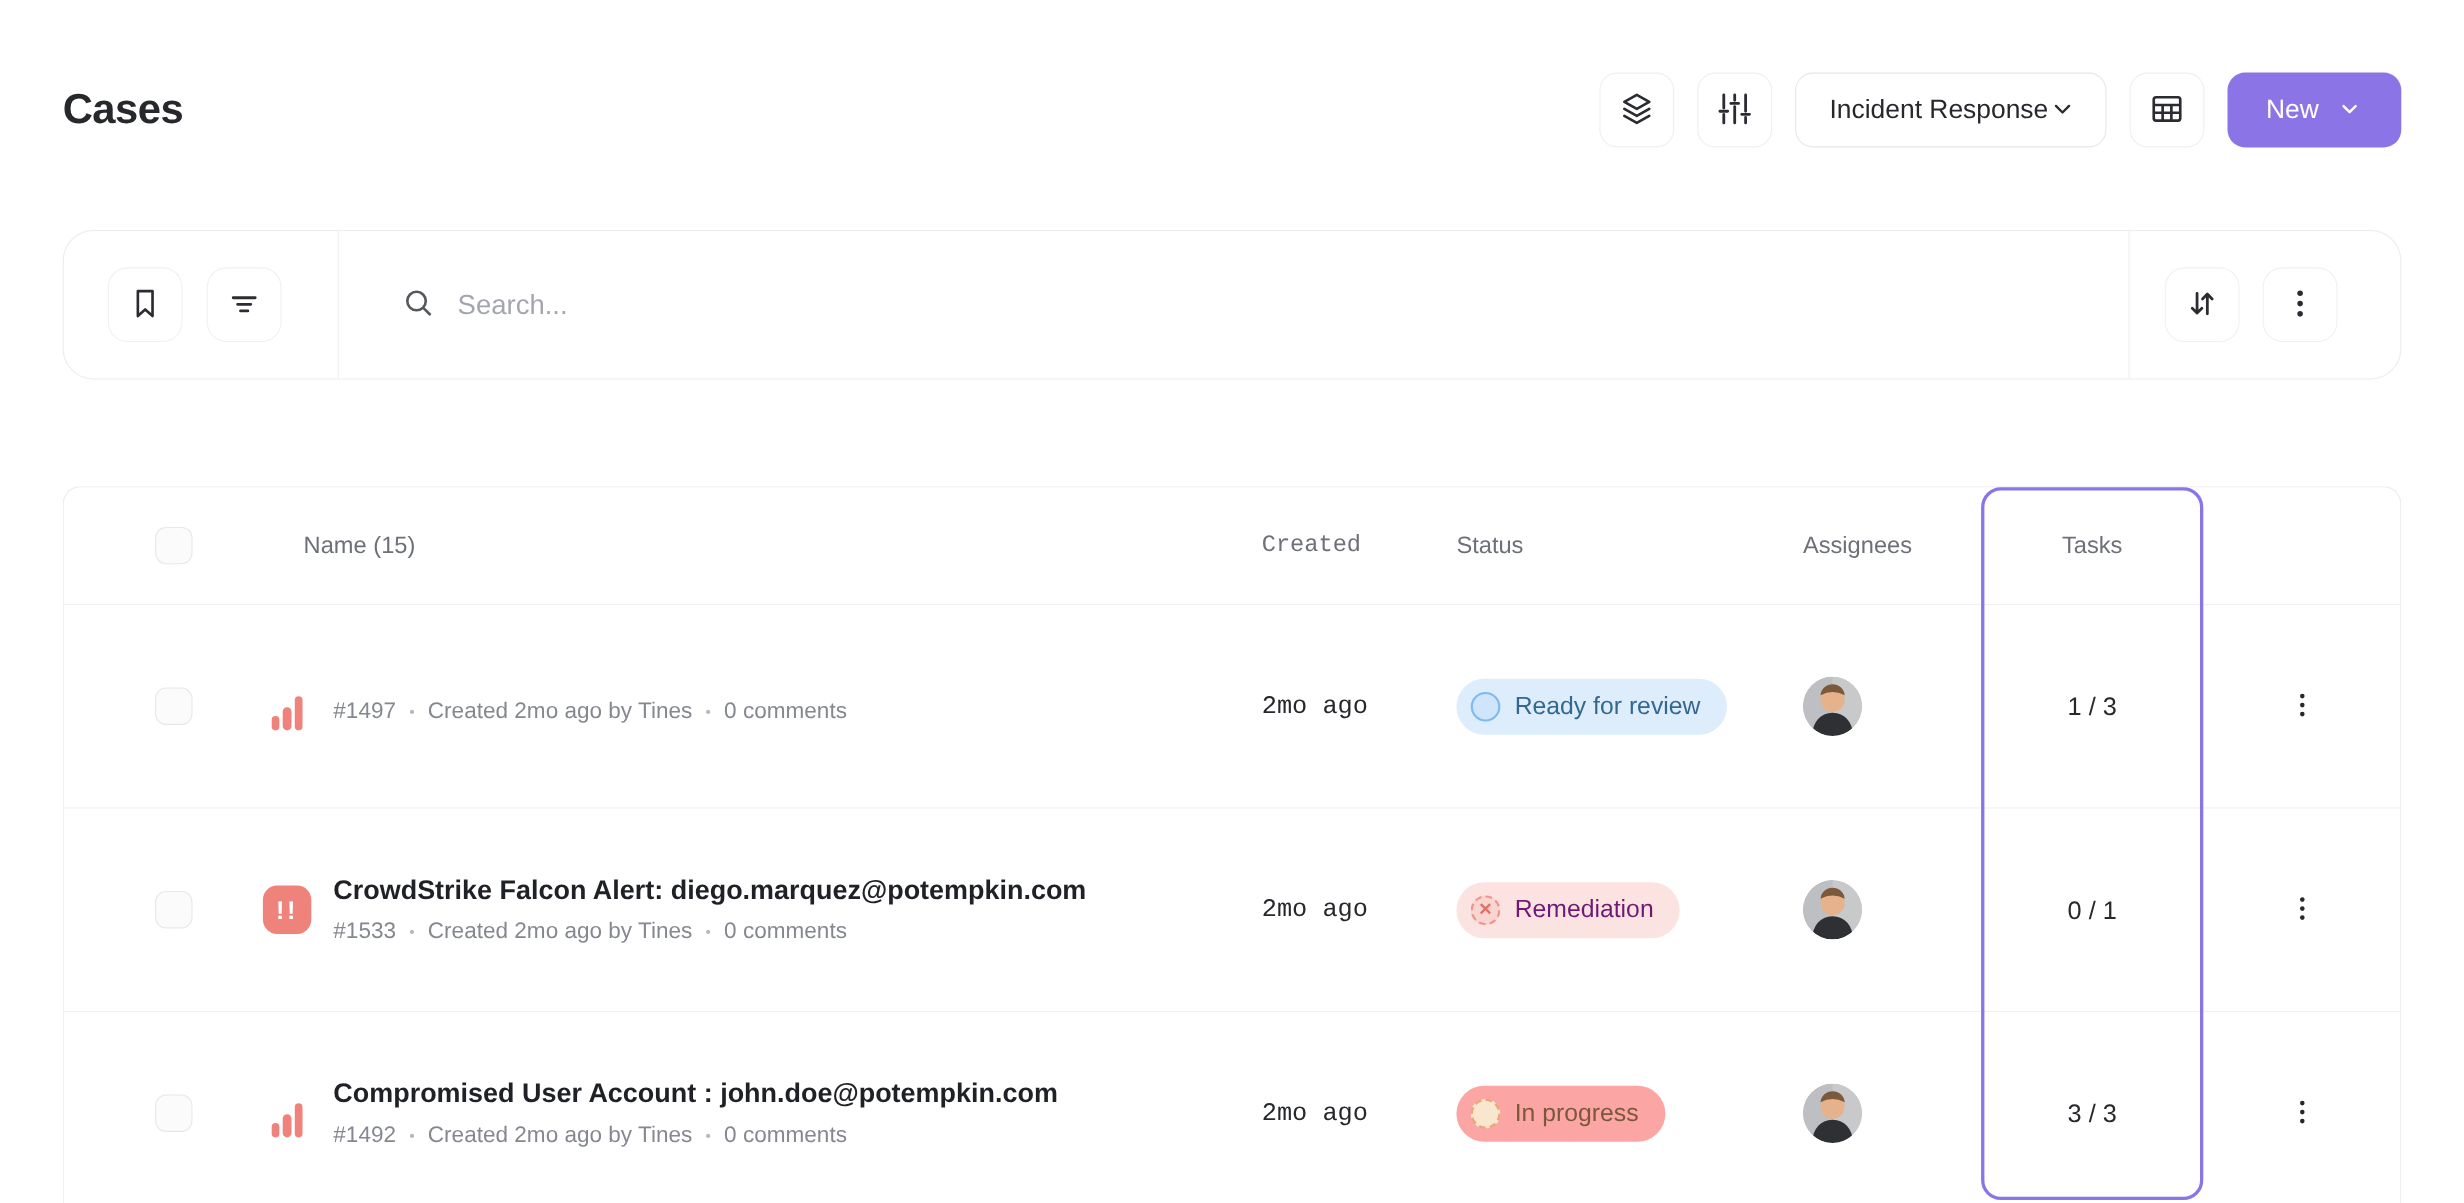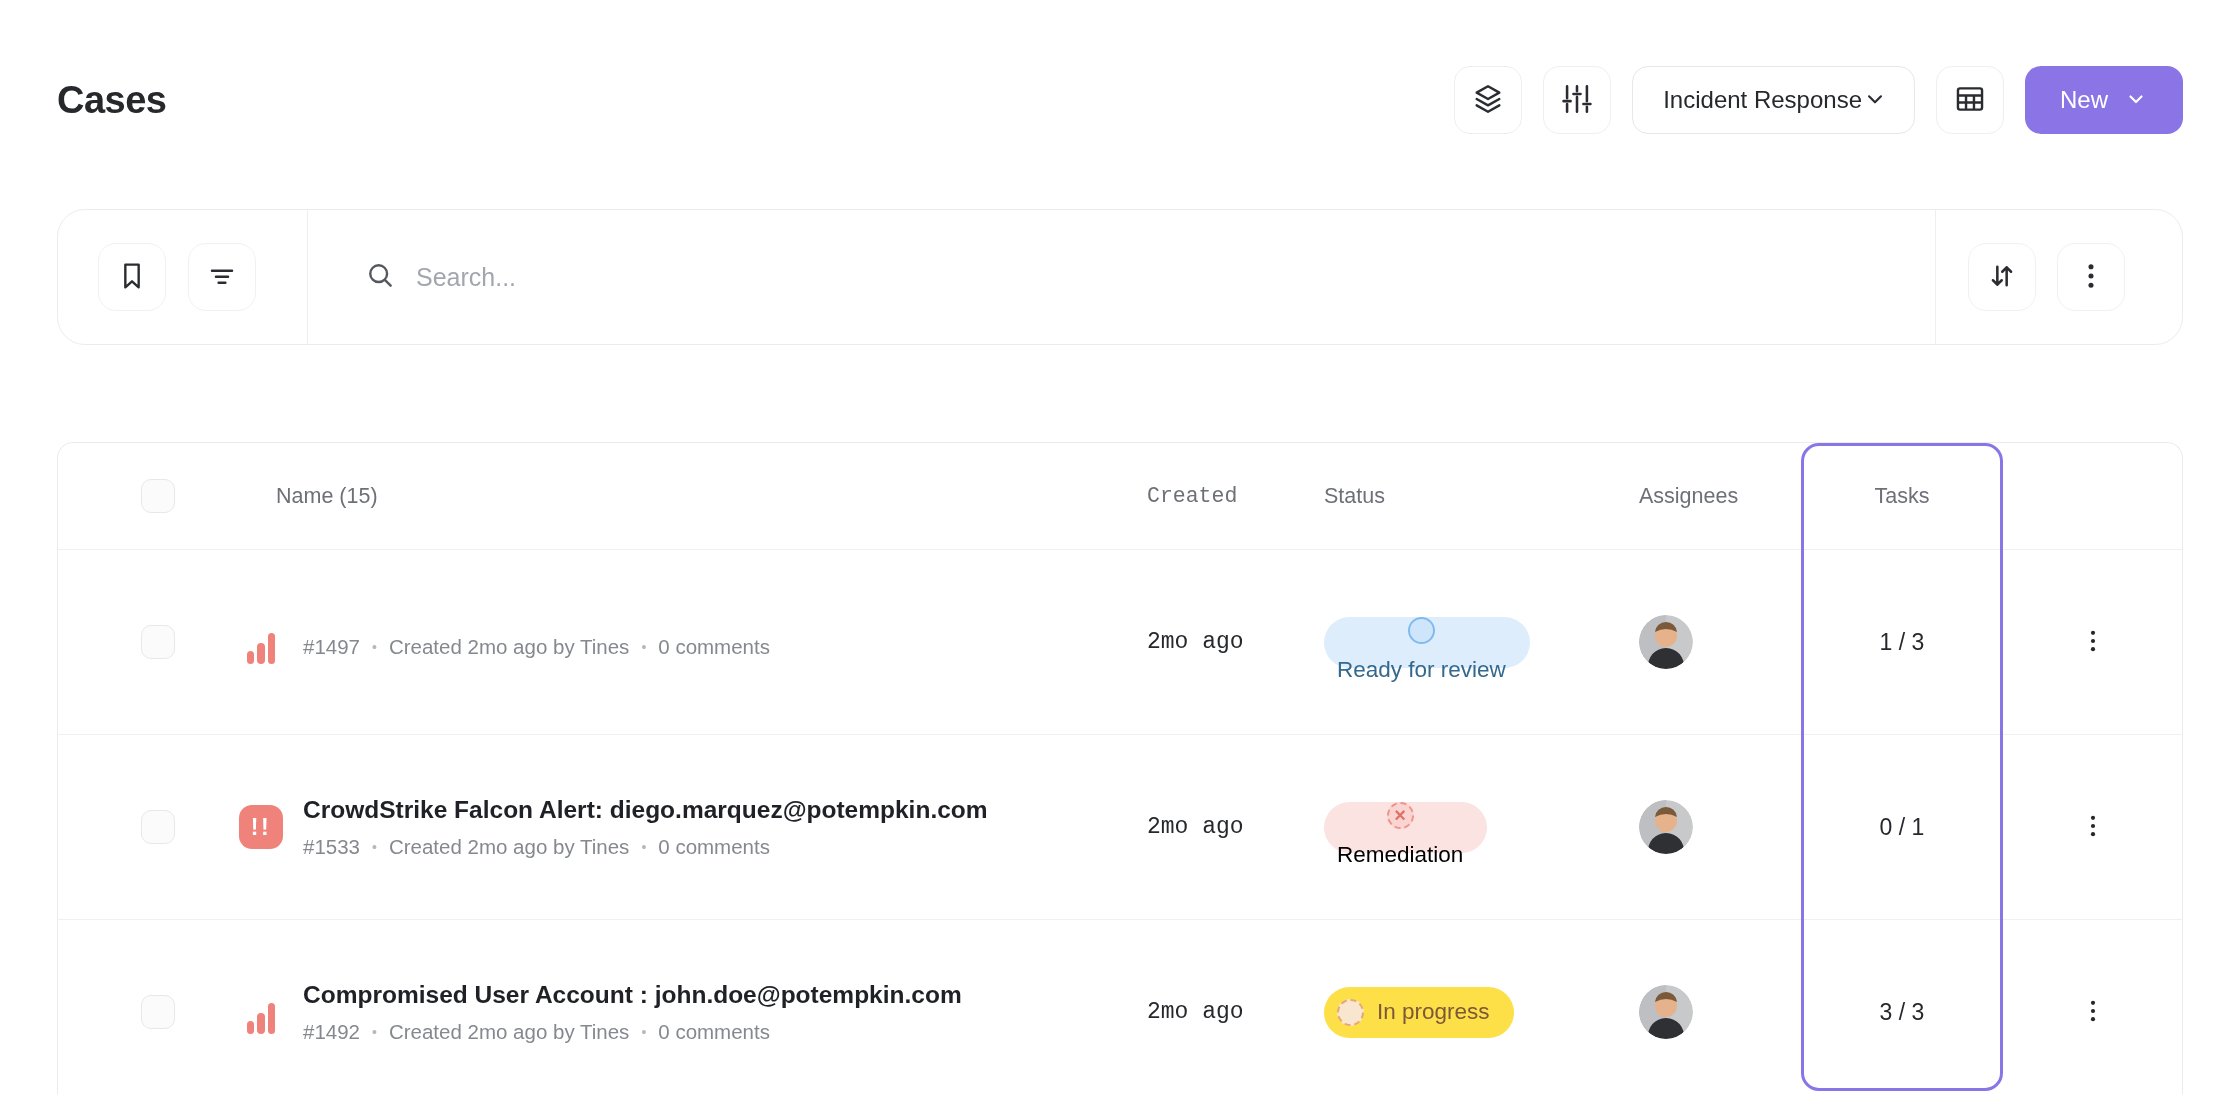--- a/index.html
+++ b/index.html
@@ -73,27 +73,27 @@
   .bars i:nth-child(3){height:31px;}
   
   .alert-sq{width:44px;height:44px;border-radius:13px;background:#ef827a;color:#fff;
             display:flex;align-items:center;justify-content:center;font-size:23px;font-weight:700;
             letter-spacing:2.5px;line-height:1;}
 
   
   .badge{display:inline-flex;align-items:center;gap:13px;height:51px;border-radius:26px;
          padding:0 24px 0 13px;font-size:22.5px;font-weight:500;}
   .status-dot{width:27px;height:27px;border-radius:50%;box-sizing:border-box;position:relative;flex:none;}
-  .badge-ready{background:#ddedfc;color:#33688f;flex-direction:column;}
+  .badge-ready{background:#ddedfc;color:#33688f;}
   .badge-ready .status-dot{border:2.5px solid #7fbbee;background:#cfe5fb;}
-  .badge-remediation{background:#fbe3e1;color:#000000;flex-direction:column;}
+  .badge-remediation{background:#fbe3e1;color:#701a75;}
   .badge-remediation .status-dot{border:2.5px dashed #ee948b;background:#f9d4d0;}
   .badge-remediation .status-dot::after{content:"\00d7";position:absolute;inset:0;display:flex;
         align-items:center;justify-content:center;color:#dd7268;font-size:20px;font-weight:700;}
-  .badge-in_progress{background:#fde047;color:#7c583b;}
+  .badge-in_progress{background:#fca5a5;color:#7c583b;}
   .badge-in_progress .status-dot{border:2.5px dashed #e7a873;background:#f8e6cf;}
 
   .avatar{width:54px;height:54px;border-radius:50%;overflow:hidden;flex:none;}
   .kebab{background:none;border:none;cursor:pointer;display:flex;align-items:center;justify-content:center;
          width:48px;height:48px;padding:0;}
 </style>
 </head>
 <body>
 
 <div class="app">

